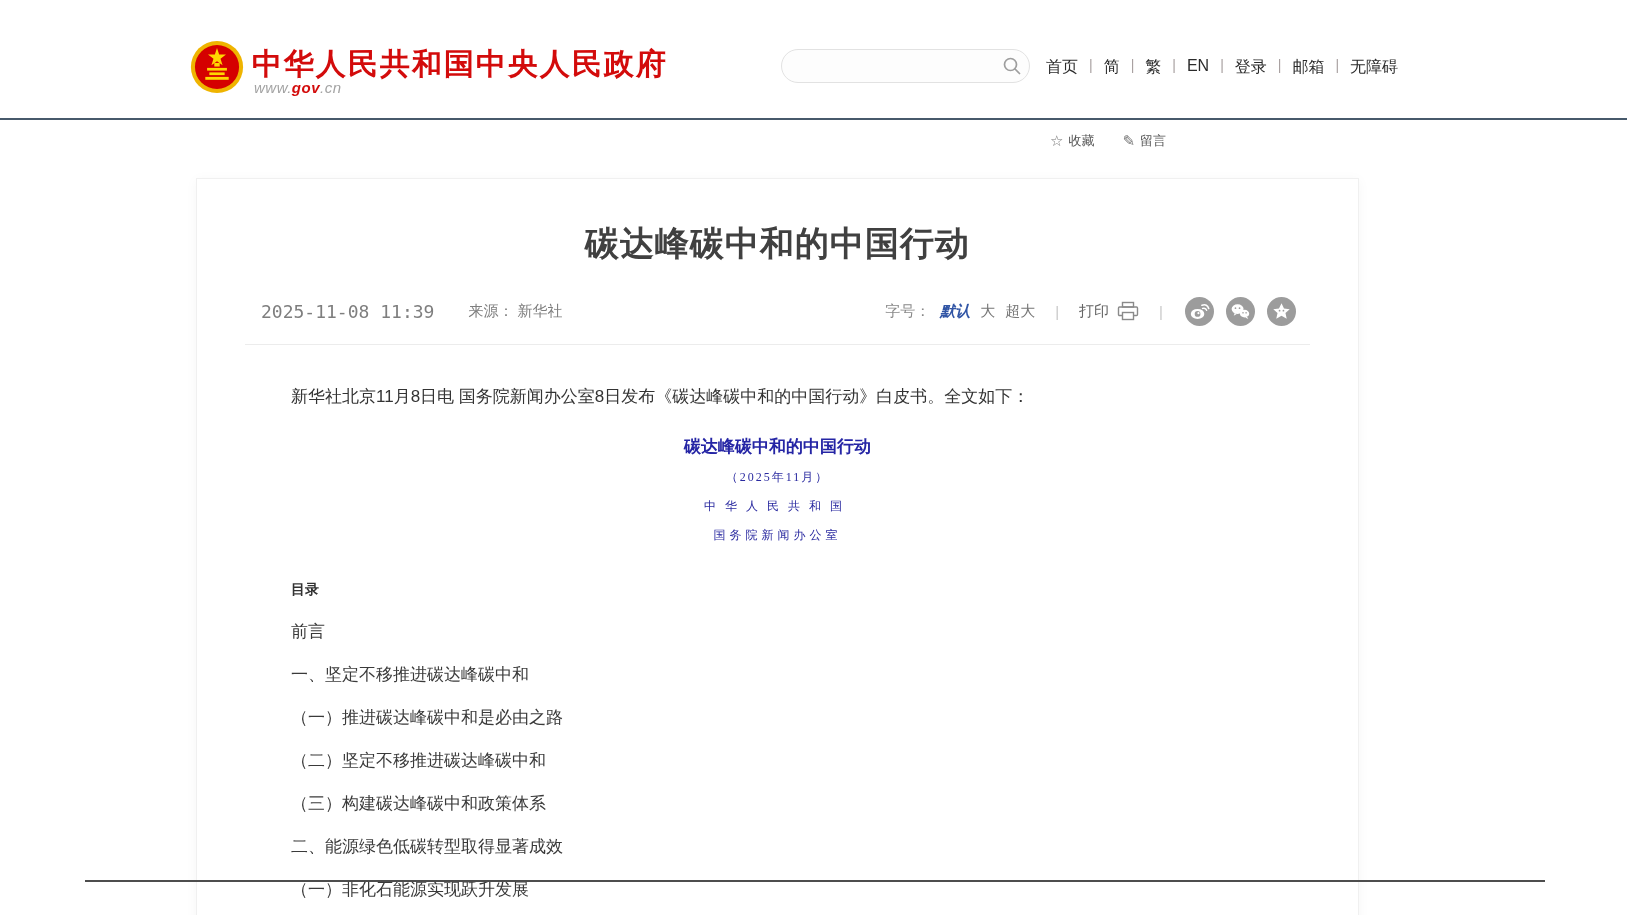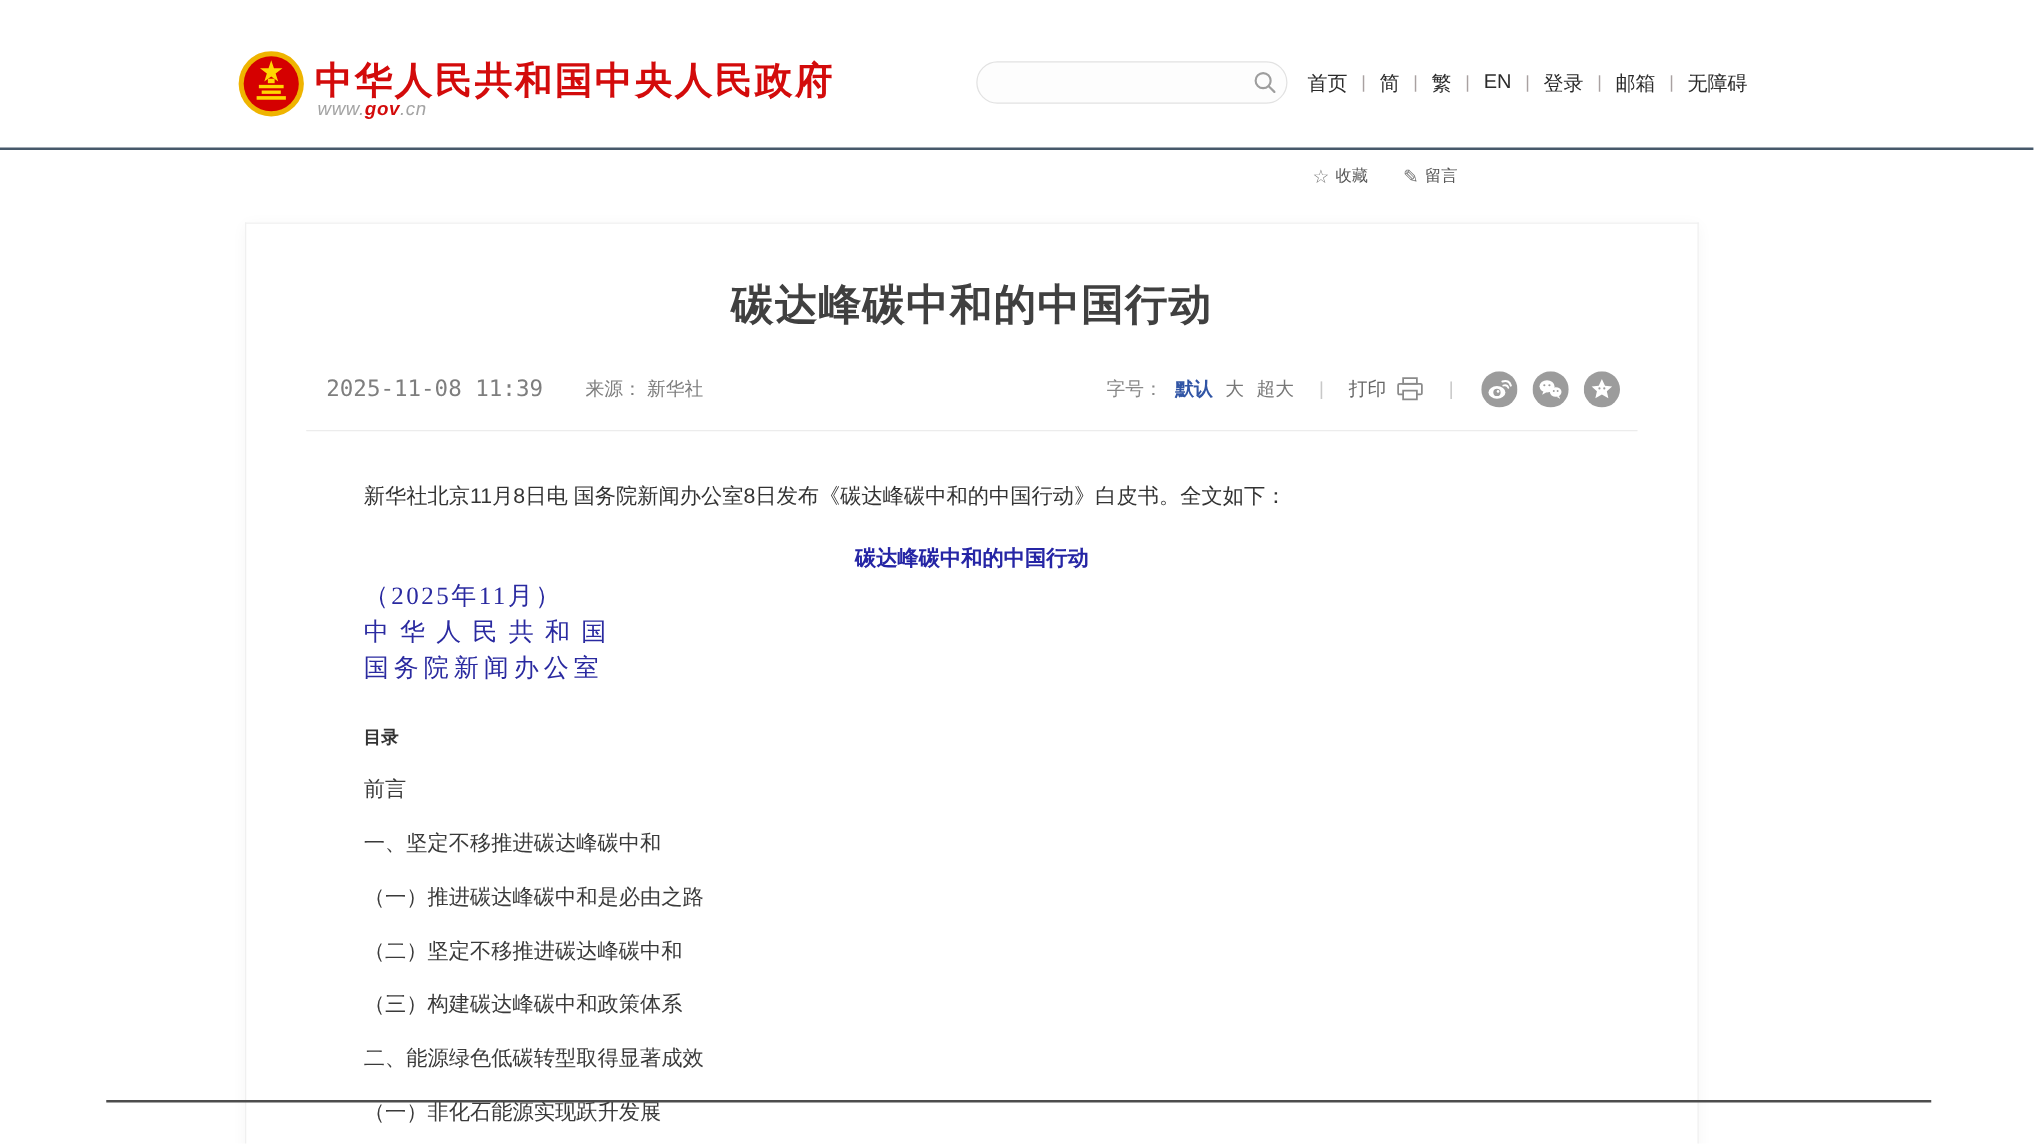--- a/index.html
+++ b/index.html
@@ -34,33 +34,33 @@
 
   .article-title { position:absolute; left:0; right:0; top:42px; text-align:center; font-size:34px; font-weight:bold; color:#404040; letter-spacing:1px; }
 
   .meta-row { position:absolute; left:64px; right:62px; top:118px; height:28px; display:flex; align-items:center; font-size:15px; color:#7e7e7e; }
   .meta-date { font-family:"DejaVu Sans Mono","Liberation Mono",monospace; font-size:18px; color:#7e7e7e; }
   .meta-source { margin-left:34px; }
   .meta-spacer { flex:1; }
   .fontsize-group { display:flex; align-items:flex-start; gap:10px; }
   .fontsize-label { color:#888; }
   .fs-opt { cursor:pointer; color:#777; }
-  .fs-opt.active { color:#3155a5; font-weight:bold; }
+  .fs-opt.active { color:#3155a5; font-weight:bold;font-style:italic; }
   .meta-sep { color:#c8c8c8; margin:0 20px; }
   .print-group { display:flex; align-items:center; gap:8px; cursor:pointer; color:#666; }
   .share-group { display:flex; align-items:center; gap:12px; margin-left:2px; }
   .share-icon { width:29px; height:29px; cursor:pointer; display:block; }
 
   .meta-divider { position:absolute; left:48px; right:48px; top:165px; height:1px; background:#ececec; }
 
   
   .doc { position:absolute; left:0; right:0; top:207px; padding:0 94px; font-size:17px; color:#333; }
   .lead { line-height:22px; }
   .doc-title { margin-top:28px; text-align:center; font-size:17px; font-weight:bold; color:#2525a5; line-height:22px; }
-  .doc-line { text-align:left; font-family:"Liberation Serif","DejaVu Serif",serif; font-size:20px; color:#2a2aa0; line-height:20px; }
+  .doc-line { text-align:center; font-family:"Liberation Serif","DejaVu Serif",serif; font-size:12px; color:#2a2aa0; line-height:20px; }
   .doc-date { margin-top:9px; letter-spacing:2px; }
   .doc-author1 { margin-top:9px; letter-spacing:9px; }
   .doc-author2 { margin-top:9px; letter-spacing:4px; }
   .toc-heading { margin-top:32px; font-size:14px; font-weight:bold; color:#333; line-height:24px; }
   .toc-item { margin-top:19px; line-height:24px; color:#3a3a3a; }
   .toc-item:first-of-type { margin-top:14px; }
 
   .window-bottom { position:absolute; left:85px; top:880px; width:1460px; height:2px; background:#4d4d4d; }
 </style>
 </head>

